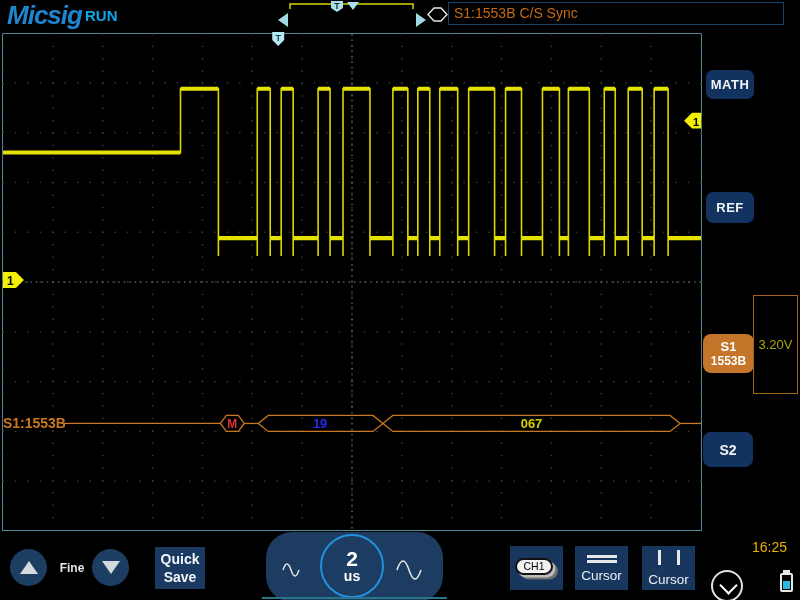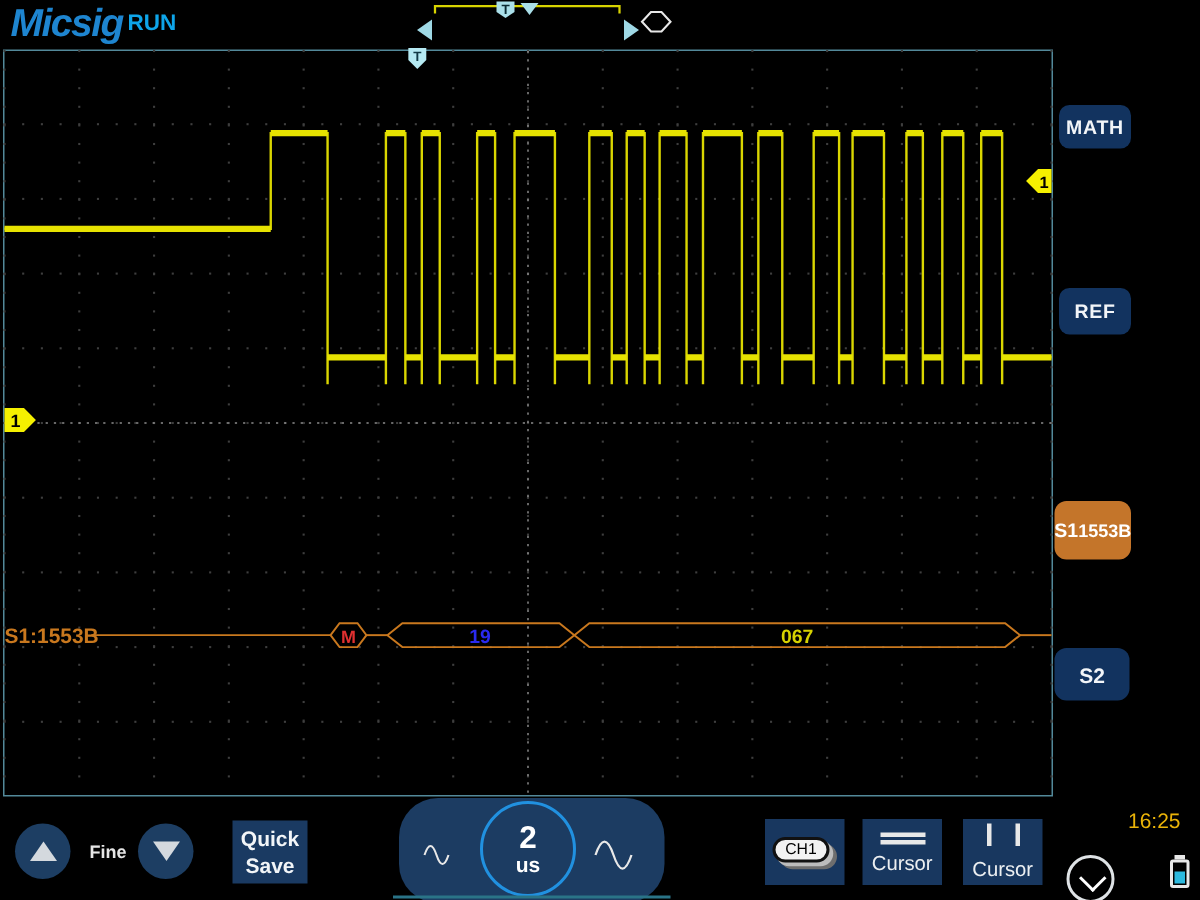--- a/index.html
+++ b/index.html
@@ -19,21 +19,21 @@
   
   #scopewrap{left:2px;top:33px;width:700px;height:498px;border:1px solid #53899a;box-sizing:border-box;}
   #scope-svg{position:absolute;left:0;top:0;overflow:visible;}
   .svgtxt{font-family:"Liberation Sans",sans-serif;}
   
   .navybtn{background:#12335f;border-radius:7px;color:#f2f5f8;font-weight:bold;
            display:flex;align-items:center;justify-content:center;text-align:center;}
   #btn-math{left:706px;top:70px;width:48px;height:29px;font-size:13px;letter-spacing:.5px;}
   #btn-ref{left:706px;top:192px;width:48px;height:31px;font-size:13px;letter-spacing:.5px;}
   #btn-s1{left:703px;top:334px;width:51px;height:39px;background:#c4752a;border-radius:8px;color:#fff;
-          font-weight:bold;display:flex;flex-direction:row;align-items:center;justify-content:center;}
+          font-weight:bold;display:flex;flex-direction:column;align-items:center;justify-content:center;}
   #btn-s1 .l1{font-size:13px;line-height:15px;}
   #btn-s1 .l2{font-size:12px;line-height:14px;}
   #s1val{left:753px;top:295px;width:45px;height:99px;border:1px solid #a5631c;box-sizing:border-box;
          display:flex;align-items:center;justify-content:center;color:#a6a30b;font-size:13px;}
   #btn-s2{left:703px;top:432px;width:50px;height:35px;font-size:14px;border-radius:8px;}
   
   .circlebtn{width:37px;height:37px;border-radius:50%;background:#1d3e63;display:flex;align-items:center;justify-content:center;}
   #btn-up{left:10px;top:549px;}
   #btn-down{left:92px;top:549px;}
   .tri-up{width:0;height:0;border-left:9px solid transparent;border-right:9px solid transparent;border-bottom:13px solid #d4d9de;}
@@ -77,20 +77,21 @@
   <svg class="abs" style="left:270px;top:0" width="185" height="30">
     <path d="M20 9 V4 H143 V9" fill="none" stroke="#d8d400" stroke-width="1.5"></path>
     <polygon points="61,1 73,1 73,8 67,12 61,8" fill="#aadfe9"></polygon>
     <text x="67" y="9" text-anchor="middle" font-size="9" font-weight="bold" fill="#0a2a33" class="svgtxt">T</text>
     <polygon points="77,2 89,2 83,10" fill="#aadfe9"></polygon>
     <polygon points="18,13 18,27 8,20" fill="#9fd9e6"></polygon>
     <polygon points="146,13 146,27 156,20" fill="#9fd9e6"></polygon>
     <polygon points="158,14.5 164,8 171,8 177,14.5 171,21 164,21" fill="none" stroke="#e8e8e8" stroke-width="1.4"></polygon>
   </svg>
 
+  <div class="abs" id="busbox">S1:1553B C/S Sync</div>
 
   <div class="abs" id="scopewrap">
     <svg id="scope-svg" width="698" height="496" viewBox="0 0 700 498" preserveAspectRatio="none">
       <g id="grid">
           <rect x="-0.7" y="-0.7" width="1.4" height="1.4" fill="#3e3e3e"></rect>
           <rect x="-0.7" y="11.75" width="1.4" height="1.4" fill="#3e3e3e"></rect>
           <rect x="-0.7" y="24.2" width="1.4" height="1.4" fill="#3e3e3e"></rect>
           <rect x="-0.7" y="36.64999999999999" width="1.4" height="1.4" fill="#3e3e3e"></rect>
           <rect x="-0.7" y="49.099999999999994" width="1.4" height="1.4" fill="#3e3e3e"></rect>
           <rect x="-0.7" y="61.55" width="1.4" height="1.4" fill="#3e3e3e"></rect>
@@ -1235,20 +1236,21 @@
       </g>
     </svg>
   </div>
 
   <div class="abs navybtn" id="btn-math">MATH</div>
   <div class="abs navybtn" id="btn-ref">REF</div>
   <div class="abs" id="btn-s1">
     <div class="l1">S1</div>
     <div class="l2">1553B</div>
   </div>
+  <div class="abs" id="s1val">3.20V</div>
   <div class="abs navybtn" id="btn-s2">S2</div>
 
   <div class="abs circlebtn" id="btn-up">
     <div class="tri-up"></div>
   </div>
   <div class="abs" id="fine">Fine</div>
   <div class="abs circlebtn" id="btn-down">
     <div class="tri-down"></div>
   </div>
 

